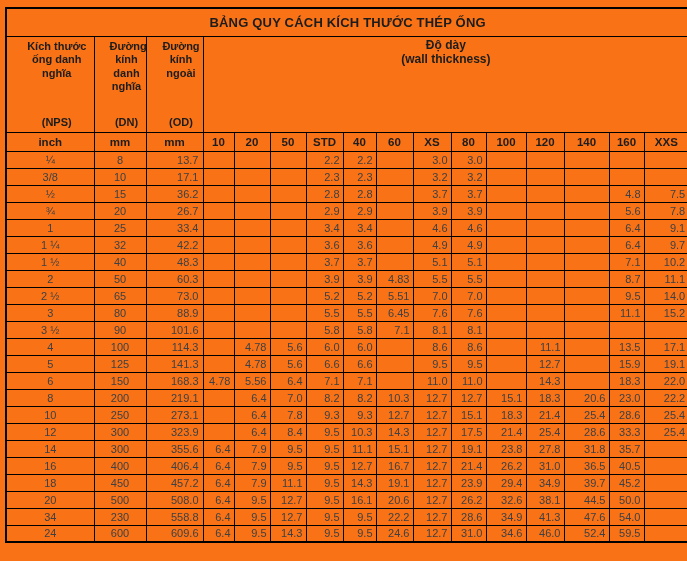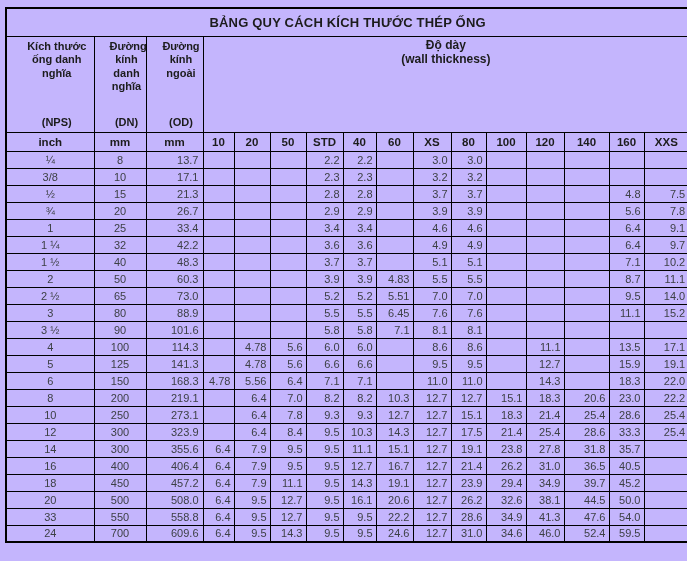--- a/index.html
+++ b/index.html
@@ -4,21 +4,21 @@
 <style>
   html, body {
     margin: 0;
     padding: 0;
     background: #ffffff;
     font-family: "Liberation Sans", "DejaVu Sans", sans-serif;
   }
   .page {
     width: 687px;
     height: 561px;
-    background: #c4b5fd;
+    background: #f97316;
     overflow: hidden;
     position: relative;
   }
   table.spec {
     border-collapse: collapse;
     table-layout: fixed;
     margin: 7px 0 0 5px;
     width: 678px;
     border: 2px solid #000000;
   }
@@ -191,21 +191,21 @@
           <td class="tv">3.2</td>
           <td class="tv"></td>
           <td class="tv"></td>
           <td class="tv"></td>
           <td class="tv"></td>
           <td class="tv"></td>
         </tr>
         <tr>
           <td class="nps">½</td>
           <td class="dn">15</td>
-          <td class="od">21.3</td>
+          <td class="od">36.2</td>
           <td class="tv"></td>
           <td class="tv"></td>
           <td class="tv"></td>
           <td class="tv">2.8</td>
           <td class="tv">2.8</td>
           <td class="tv"></td>
           <td class="tv">3.7</td>
           <td class="tv">3.7</td>
           <td class="tv"></td>
           <td class="tv"></td>
@@ -531,40 +531,40 @@
           <td class="tv">20.6</td>
           <td class="tv">12.7</td>
           <td class="tv">26.2</td>
           <td class="tv">32.6</td>
           <td class="tv">38.1</td>
           <td class="tv">44.5</td>
           <td class="tv">50.0</td>
           <td class="tv"></td>
         </tr>
         <tr>
-          <td class="nps">33</td>
-          <td class="dn">550</td>
+          <td class="nps">34</td>
+          <td class="dn">230</td>
           <td class="od">558.8</td>
           <td class="tv">6.4</td>
           <td class="tv">9.5</td>
           <td class="tv">12.7</td>
           <td class="tv">9.5</td>
           <td class="tv">9.5</td>
           <td class="tv">22.2</td>
           <td class="tv">12.7</td>
           <td class="tv">28.6</td>
           <td class="tv">34.9</td>
           <td class="tv">41.3</td>
           <td class="tv">47.6</td>
           <td class="tv">54.0</td>
           <td class="tv"></td>
         </tr>
         <tr>
           <td class="nps">24</td>
-          <td class="dn">700</td>
+          <td class="dn">600</td>
           <td class="od">609.6</td>
           <td class="tv">6.4</td>
           <td class="tv">9.5</td>
           <td class="tv">14.3</td>
           <td class="tv">9.5</td>
           <td class="tv">9.5</td>
           <td class="tv">24.6</td>
           <td class="tv">12.7</td>
           <td class="tv">31.0</td>
           <td class="tv">34.6</td>

